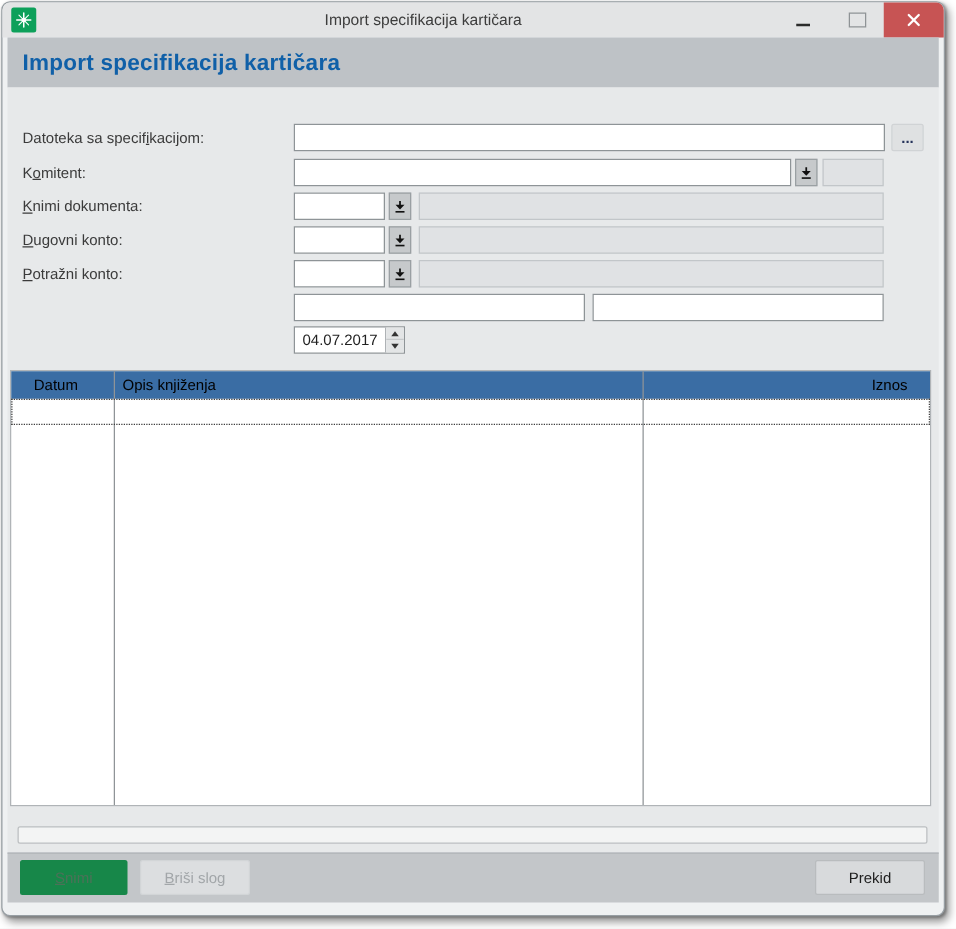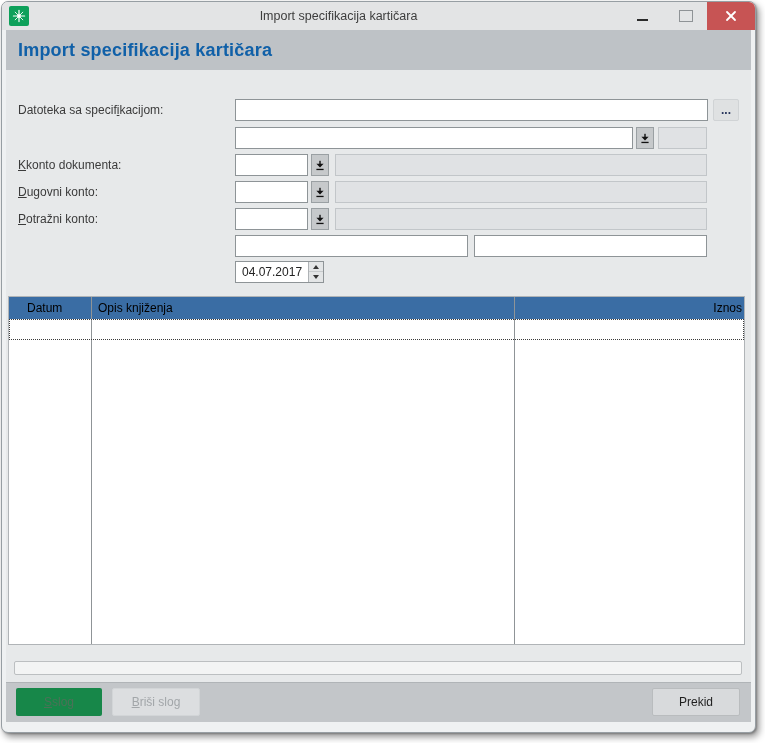--- a/index.html
+++ b/index.html
@@ -50,21 +50,21 @@
   .spin-btn{position:absolute;right:0;width:14px;height:10px;background:#e3e5e6;display:flex;align-items:center;justify-content:center;cursor:default;box-sizing:border-box;}
   .spin-up{top:0;border-bottom:1px solid #c6c9cb;}
   .spin-down{top:10px;}
   .tri-up{width:0;height:0;border-left:3px solid transparent;border-right:3px solid transparent;border-bottom:4px solid #333;}
   .tri-down{width:0;height:0;border-left:3px solid transparent;border-right:3px solid transparent;border-top:4px solid #333;}
   
   .table{position:absolute;left:6px;top:294px;width:737px;height:349px;background:#ffffff;border:1px solid #b0b4b7;box-sizing:border-box;}
   .thead{position:absolute;left:0;top:0;right:0;height:22px;background:#3a6da4;color:#000000;font-size:12px;line-height:22px;}
   .th-datum{position:absolute;left:18px;}
   .th-opis{position:absolute;left:89px;}
-  .th-iznos{position:absolute;right:2px;}
+  .th-iznos{position:absolute;right:18px;}
   .col-sep{position:absolute;top:0;bottom:0;width:1px;background:#8f9497;}
   .sep1{left:82px;} .sep2{left:505px;}
   .sel-row{position:absolute;left:0;right:0;top:22px;height:21px;border:1px dotted #3c3c3c;box-sizing:border-box;}
   
   .progress{position:absolute;left:12px;top:659px;width:728px;height:14px;background:#f3f4f4;border:1px solid #bcbfc1;border-radius:2px;box-sizing:border-box;}
   
   .btnbar{position:absolute;left:4px;right:4px;top:680px;height:40px;background:#c3c6c9;border-top:1px solid #b0b4b7;box-sizing:border-box;}
   .action-btn{
     position:absolute;top:686px;height:28px;border:none;border-radius:2px;font-size:12px;cursor:default;
     font-family:"Liberation Sans","DejaVu Sans",sans-serif;padding:0;text-align:center;
@@ -110,31 +110,32 @@
   <div class="headerband">
     <div class="page-title">Import specifikacija kartičara</div>
   </div>
 
   <div class="bodybg"></div>
 
   <div class="flabel" style="top:100px;"><span>Datoteka sa specif</span><span class="u">i</span><span>kacijom:</span></div>
   <input class="tinput" style="left: 233px; top: 97px; width: 473px;" value="">
   <button class="browse-btn">...</button>
 
+  <div class="flabel" style="top:128px;"><span>K</span><span class="u">o</span><span>mitent:</span></div>
   <input class="tinput" style="left: 233px; top: 125px; width: 398px;" value="">
   <button class="dd-btn" style="left:634px;top:125px;">
     <svg width="10" height="11" viewBox="0 0 10 11">
       <rect x="4.3" y="0.8" width="1.4" height="3.4" fill="#111"></rect>
       <polygon points="1.4,3.8 8.6,3.8 5,7.6" fill="#111"></polygon>
       <rect x="1.4" y="8.8" width="7.2" height="1.3" fill="#111"></rect>
     </svg>
   </button>
   <div class="display-box" style="left:656px;top:125px;width:49px;"><span></span></div>
 
-  <div class="flabel" style="top:155px;"><span></span><span class="u">K</span><span>konto dokumenta:</span></div>
+  <div class="flabel" style="top:155px;"><span></span><span class="u">K</span><span>nimi dokumenta:</span></div>
   <input class="tinput" style="left: 233px; top: 152px; width: 73px;" value="">
   <button class="dd-btn" style="left:309px;top:152px;">
     <svg width="10" height="11" viewBox="0 0 10 11">
       <rect x="4.3" y="0.8" width="1.4" height="3.4" fill="#111"></rect>
       <polygon points="1.4,3.8 8.6,3.8 5,7.6" fill="#111"></polygon>
       <rect x="1.4" y="8.8" width="7.2" height="1.3" fill="#111"></rect>
     </svg>
   </button>
   <div class="display-box" style="left:333px;top:152px;width:372px;"><span></span></div>
 
@@ -182,17 +183,17 @@
       <span class="th-iznos">Iznos</span>
     </div>
     <div class="col-sep sep1"></div>
     <div class="col-sep sep2"></div>
     <div class="sel-row"></div>
   </div>
 
   <div class="progress"></div>
 
   <div class="btnbar"></div>
-  <button class="action-btn btn-snimi"><span></span><span class="u">S</span><span>slog</span></button>
+  <button class="action-btn btn-snimi"><span></span><span class="u">S</span><span>nimi</span></button>
   <button class="action-btn btn-brisi"><span></span><span class="u">B</span><span>riši slog</span></button>
   <button class="action-btn btn-prekid"><span>Prekid</span><span class="u"></span><span></span></button>
 
 </div>
 
 </body></html>

